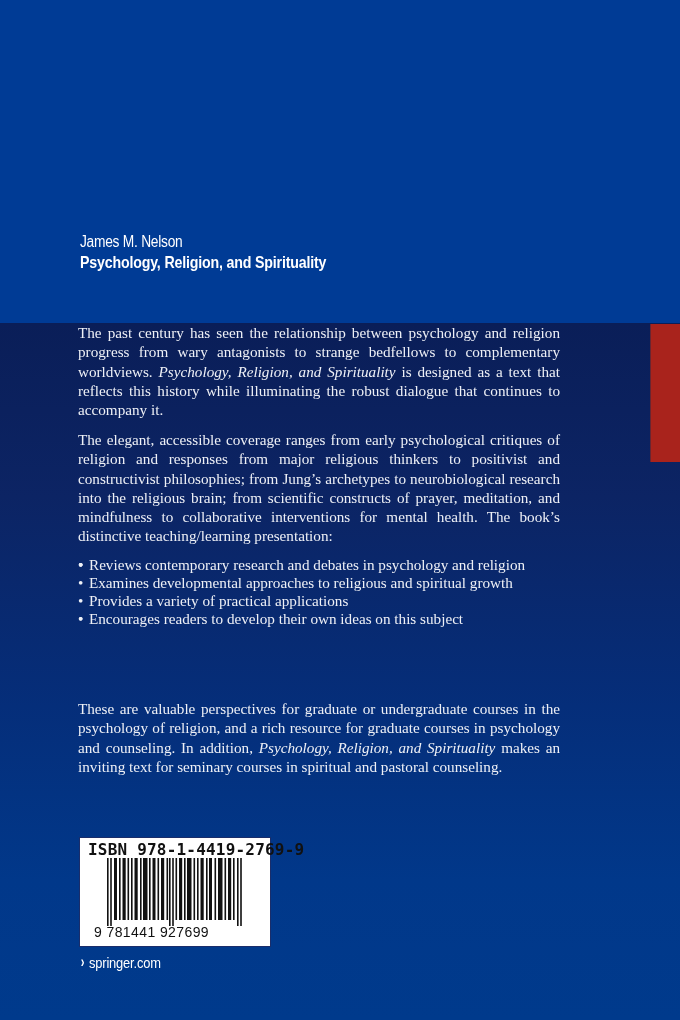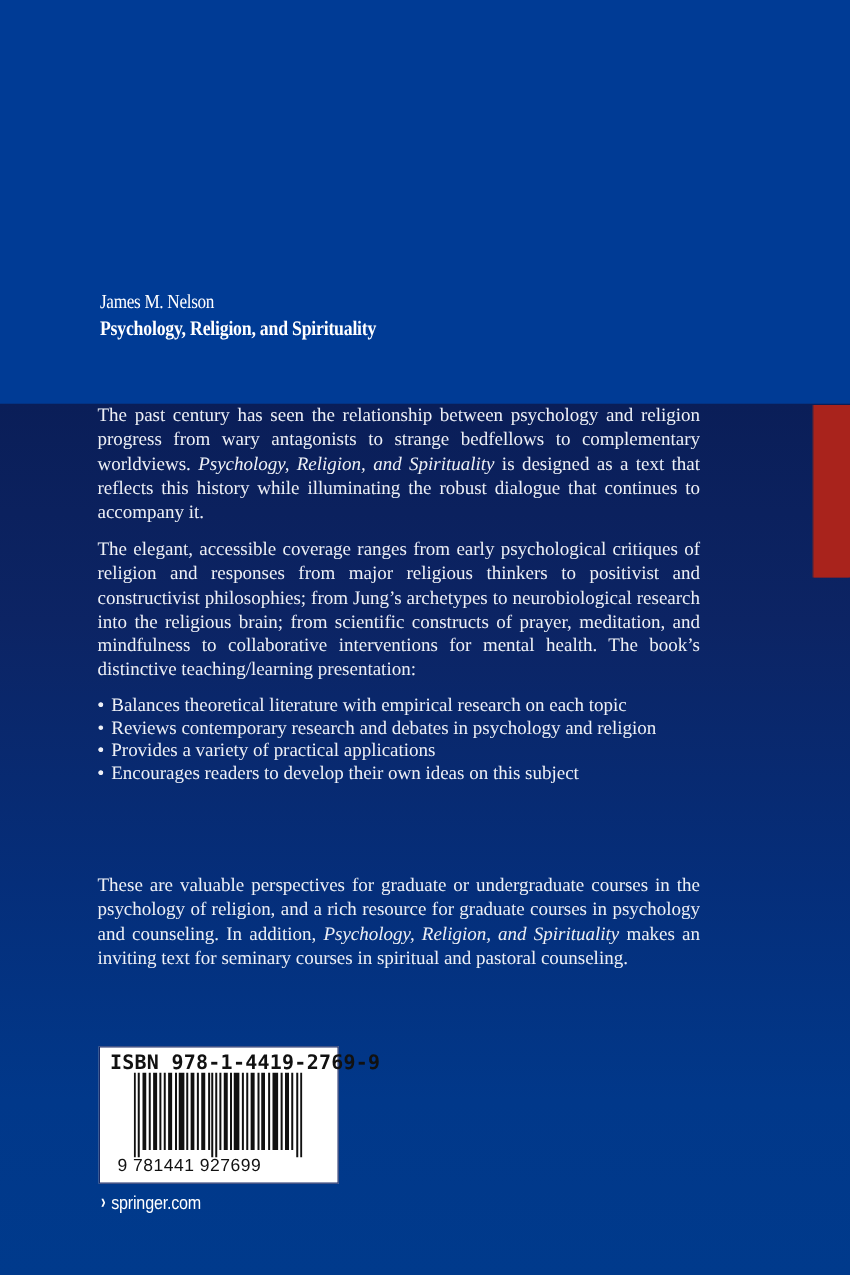--- a/index.html
+++ b/index.html
@@ -7,21 +7,21 @@
       width: 680px; height: 1020px; overflow: hidden; position: relative;
       background: #003a8c;
       font-family: "Liberation Serif", "DejaVu Serif", serif;
     }
     .top-band {
       position: absolute; left: 0; top: 0; width: 680px; height: 323px;
       background: #003b95;
     }
     .author-block {
       position: absolute; left: 80px; top: 232px;
-      font-family: Liberation Serif, serif;
+      font-family: Liberation Sans, sans-serif;
       color: #ffffff;
     }
     .author {
       font-size: 16px; letter-spacing: -0.3px; line-height: 20px;
       transform: scaleX(0.86); transform-origin: left center; white-space: nowrap;
     }
     .title {
       font-size: 16.5px; font-weight: bold; line-height: 21px; letter-spacing: -0.2px;
       transform: scaleX(0.86); transform-origin: left center; white-space: nowrap;
     }
@@ -96,23 +96,23 @@
   </p>
 </div>
 
 <div class="copy p2">
   <p class="last-line">The elegant, accessible coverage ranges from early psychological critiques of religion and responses from major religious thinkers to positivist and constructivist philosophies; from Jung’s archetypes to neurobiological research into the religious brain; from scientific constructs of prayer, meditation, and mindfulness to collaborative interventions for mental health. The book’s distinctive teaching/learning presentation:</p>
 </div>
 
 <div class="copy bullets">
   <ul>
     <li><span class="dot">•</span></li>
-    <li><span class="dot">•</span><span>Balances theoretical literature with empirical research on each topic</span></li>
+    <li><span class="dot">•</span></li>
     <li><span class="dot">•</span><span>Reviews contemporary research and debates in psychology and religion</span></li>
-    <li><span class="dot">•</span></li>
+    <li><span class="dot">•</span><span>Examines developmental approaches to religious and spiritual growth</span></li>
     <li><span class="dot">•</span><span>Provides a variety of practical applications</span></li>
     <li><span class="dot">•</span></li>
     <li><span class="dot">•</span><span>Encourages readers to develop their own ideas on this subject</span></li>
   </ul>
 </div>
 
 <div class="copy p3">
   <p class="last-line">
     <span>These are valuable perspectives for graduate or undergraduate courses in the psychology of religion, and a rich resource for graduate courses in psychology and counseling. In addition, </span><em>Psychology, Religion, and Spirituality</em><span>  makes an inviting text for seminary courses in spiritual and pastoral counseling.</span>
   </p>

